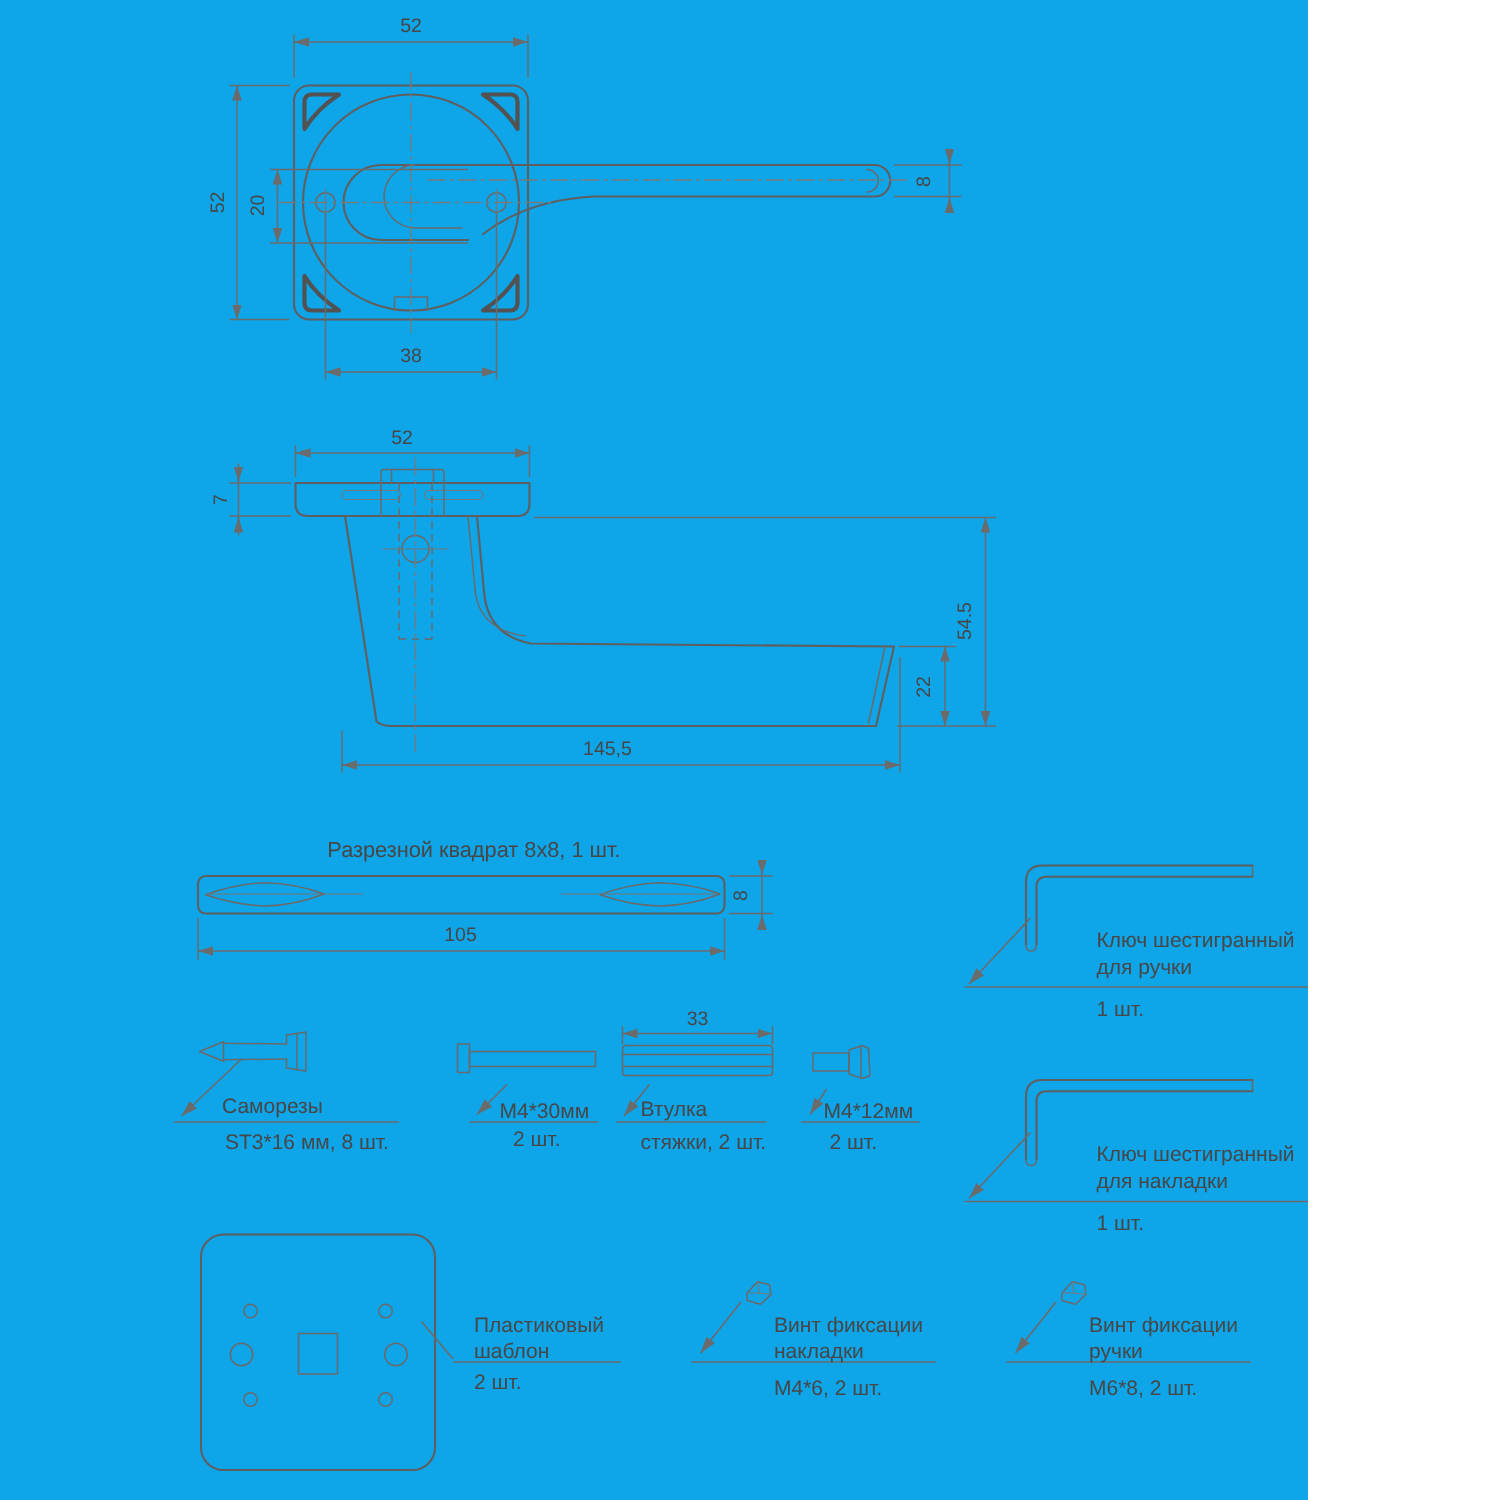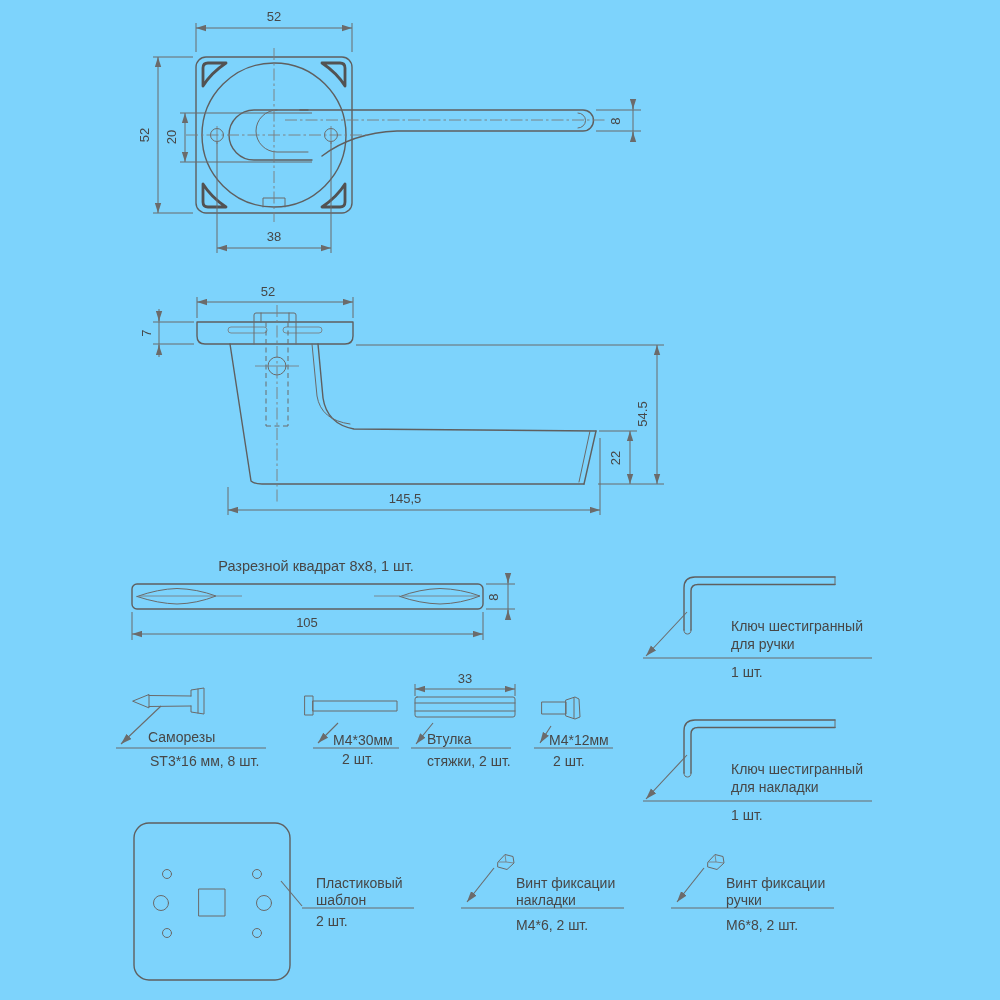--- a/index.html
+++ b/index.html
@@ -1,16 +1,16 @@
 <!DOCTYPE html>
 <html><head>
 <meta charset="utf-8">
 <style>
   html,body{margin:0;padding:0;background:#fff;}
-  .canvas{width:1000px;height:1000px;background:#7dd3fc;position:relative;overflow:hidden;}
+  .canvas{width:872px;height:1000px;background:#0ea5e9;position:relative;overflow:hidden;}
   svg text{fill:#474747;font-family:"Liberation Sans",sans-serif;font-size:13px;}
   svg .lbl{font-size:14px;}
   svg .ttl{font-size:14.5px;}
   .ol{fill:none;stroke:#5f5f5f;stroke-width:1.4;stroke-linejoin:round;stroke-linecap:round;}
   .ol2{fill:none;stroke:#6a6a6a;stroke-width:1;stroke-linejoin:round;stroke-linecap:round;}
   .thick{fill:none;stroke:#525252;stroke-width:2.8;stroke-linejoin:round;}
   .dim{fill:none;stroke:#6b6b6b;stroke-width:1;}
   .lead{fill:none;stroke:#6b6b6b;stroke-width:1.1;}
   .cl{fill:none;stroke:#7a7a7a;stroke-width:0.9;stroke-dasharray:12 3 2.5 3;}
   .dsh{fill:none;stroke:#6a6a6a;stroke-width:1;stroke-dasharray:5 3.5;}

